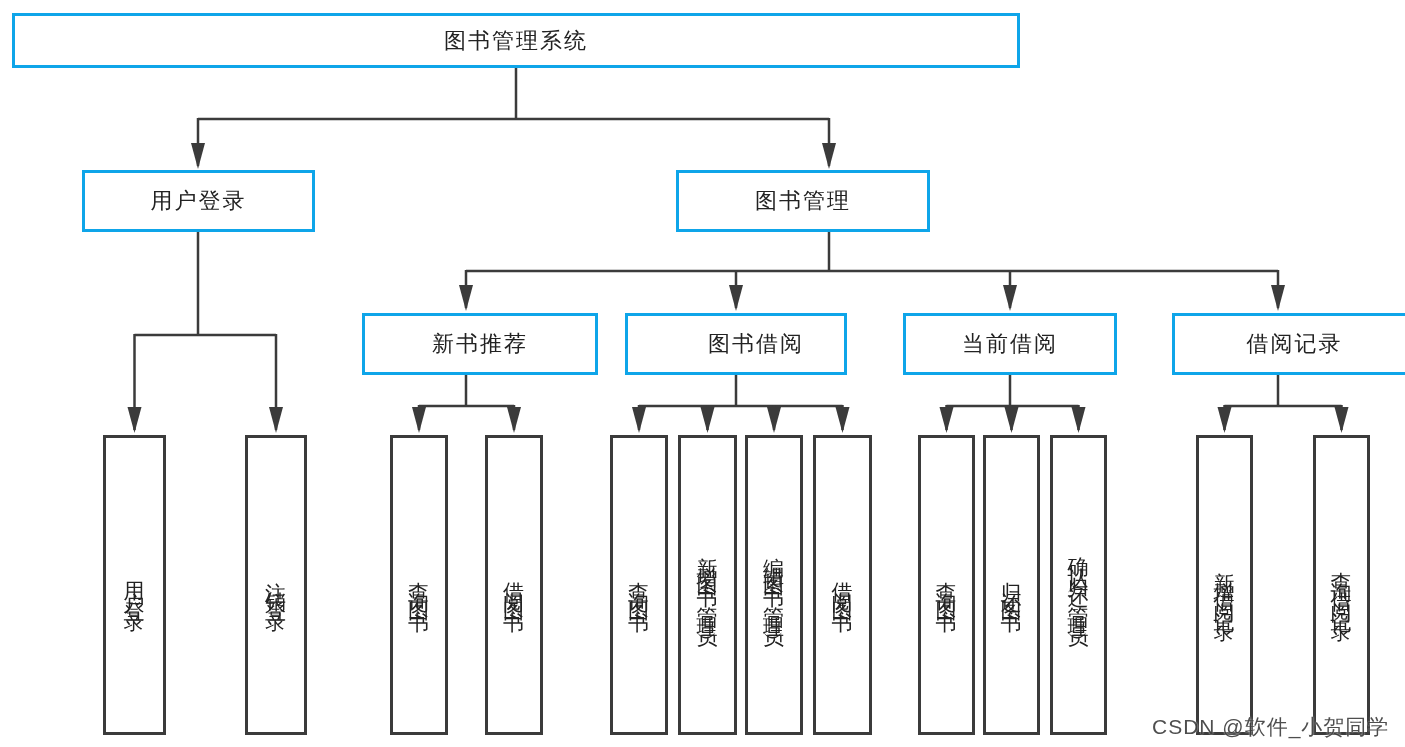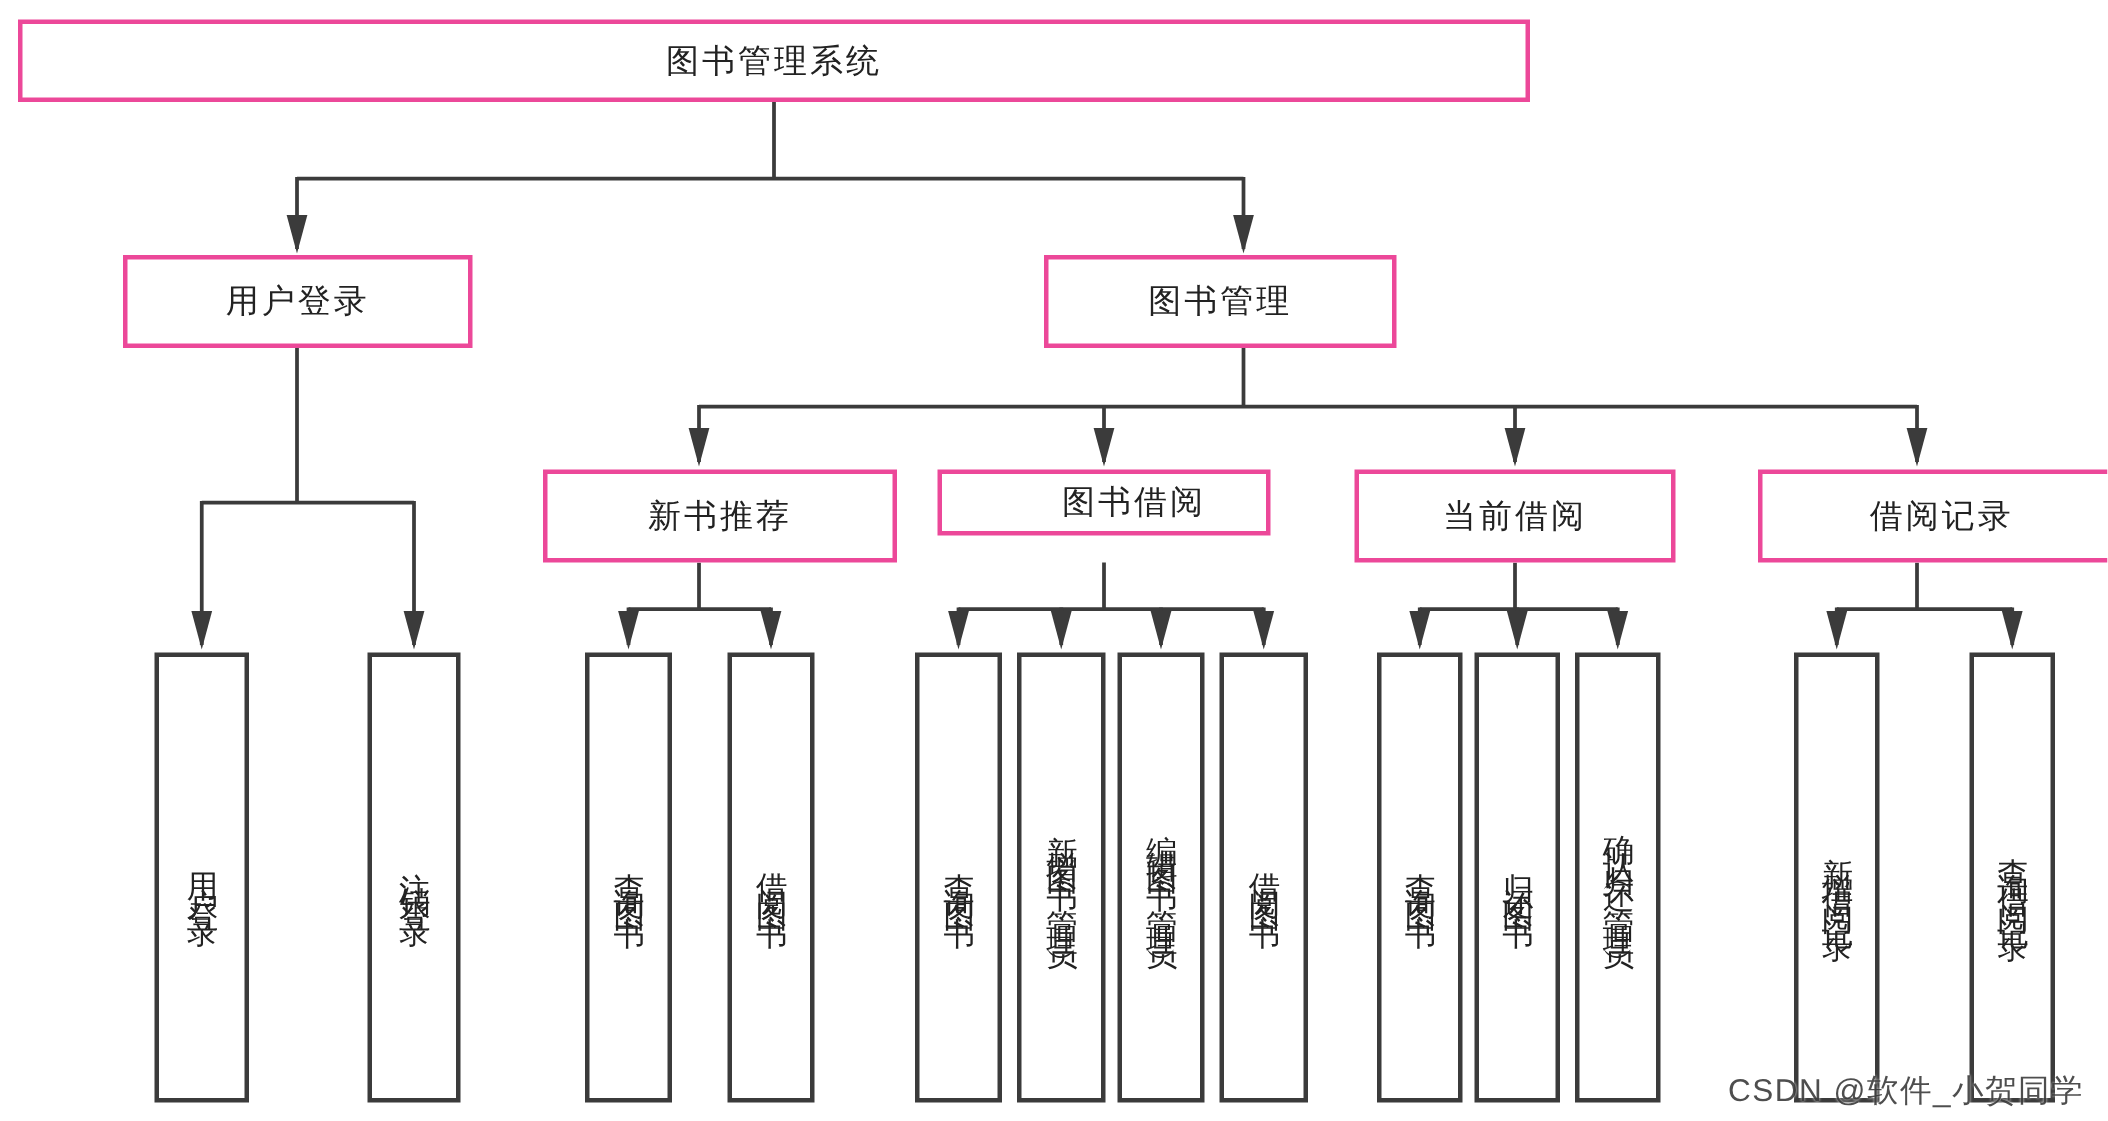--- a/index.html
+++ b/index.html
@@ -8,21 +8,21 @@
     width:1405px;height:747px;
     background:#ffffff;
     overflow:hidden;
     font-family:"Liberation Sans", sans-serif;
   }
   #connectors{position:absolute;left:0;top:0;z-index:1;}
   .hnode{
     position:absolute;z-index:2;
     box-sizing:border-box;
     background:#ffffff;
-    border:3px solid #ec4899;
+    border:3px solid #0ea5e9;
     display:flex;align-items:center;justify-content:center;
     font-size:22px;letter-spacing:2px;color:#222222;
     white-space:nowrap;
   }
   .vnode{
     position:absolute;z-index:2;
     top:435px;height:300px;
     box-sizing:border-box;
     background:#ffffff;
     border:3px solid #3b3b3b;
@@ -100,28 +100,28 @@
     </g>
   </svg>
 
   <div class="hnode" style="left:12px;top:13px;width:1008px;height:55px;">
     <span>图书管理系统</span>
   </div>
 
   <div class="hnode" style="left:82px;top:170px;width:233px;height:62px;">
     <span>用户登录</span>
   </div>
-  <div class="hnode" style="left:696px;top:170px;width:235px;height:62px;font-family:Liberation Mono, monospace;">
+  <div class="hnode" style="left:676px;top:170px;width:254px;height:62px;font-family:Liberation Mono, monospace;">
     <span>图书管理</span>
   </div>
 
   <div class="hnode" style="left:362px;top:313px;width:236px;height:62px;">
     <span>新书推荐</span>
   </div>
-  <div class="hnode" style="left:625px;top:313px;width:222px;height:44px;padding-left:40px;">
+  <div class="hnode" style="left:625px;top:313px;width:222px;height:62px;padding-left:40px;">
     <span>图书借阅</span>
   </div>
   <div class="hnode" style="left:903px;top:313px;width:214px;height:62px;">
     <span>当前借阅</span>
   </div>
   <div class="hnode" style="left:1172px;top:313px;width:245px;height:62px;">
     <span>借阅记录</span>
   </div>
 
   <div class="vnode" style="left:103px;width:63px;">

